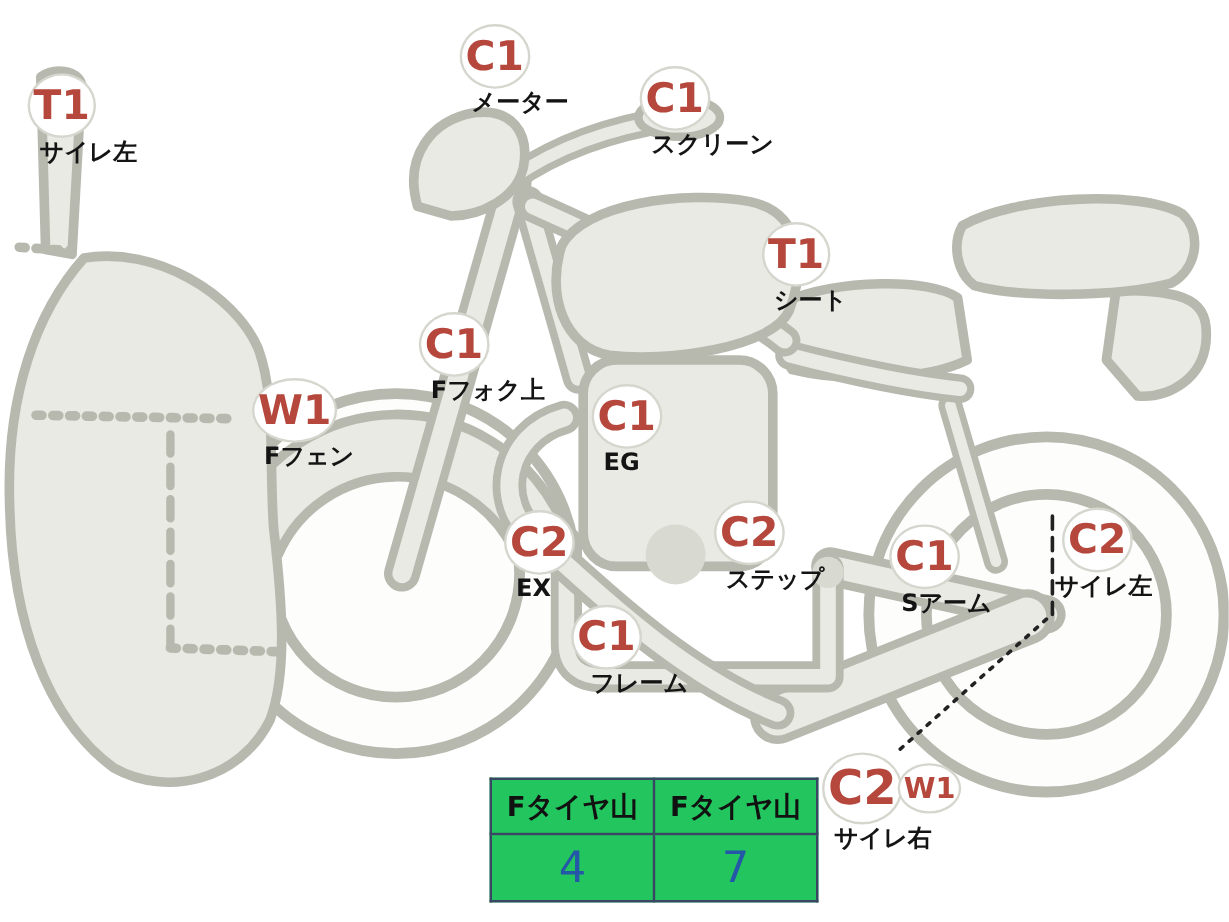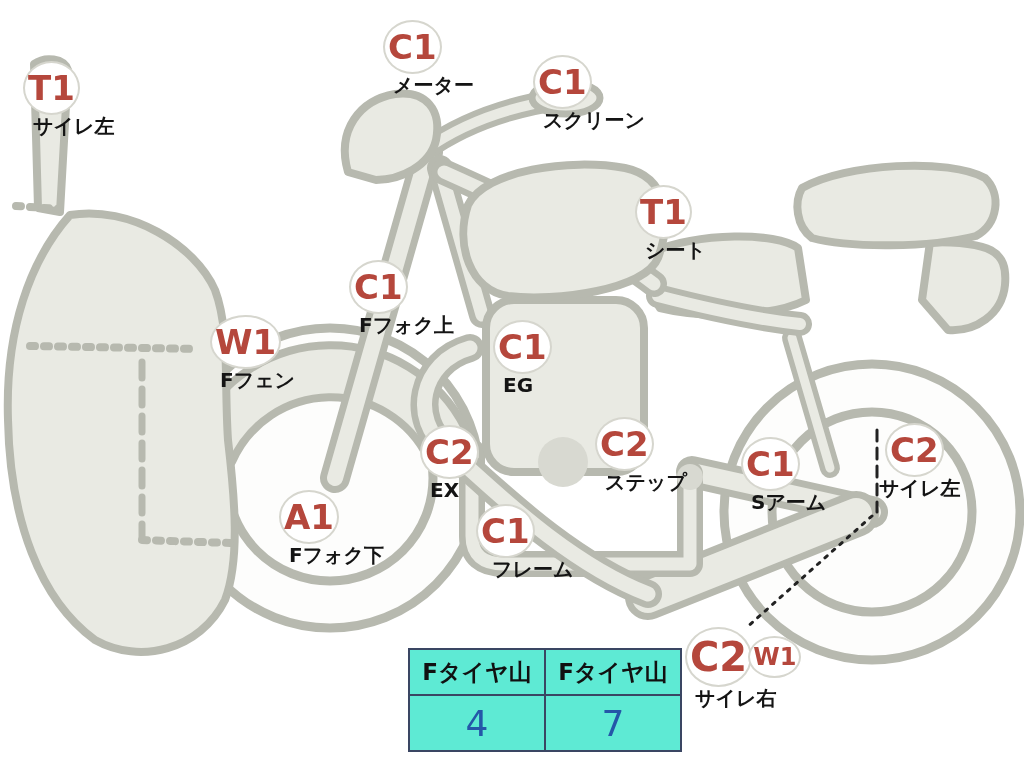--- a/index.html
+++ b/index.html
@@ -19,21 +19,21 @@
   }
   .code.big{min-width:60px;height:60px;font-size:40px;}
   .code.small{min-width:42px;height:42px;font-size:24px;margin-left:-4px;}
   .mlabel{
     font-size:20px;font-weight:700;color:#141414;white-space:nowrap;
     margin-left:10px;margin-top:0;line-height:1.15;
   }
 
   .tire-table{
     position:absolute;left:408px;top:648px;z-index:6;
-    border-collapse:collapse;background:#5eead4;
+    border-collapse:collapse;background:#22c55e;
   }
   .tire-table th,.tire-table td{
     border:2px solid #3a4663;width:136px;text-align:center;box-sizing:border-box;
   }
   .tire-table th{height:46px;font-size:23px;font-weight:700;color:#111;}
   .tire-table td{height:56px;font-size:36px;font-weight:400;color:var(--value-color,#2457a8);}
 </style>
 </head>
 <body>
 
@@ -174,26 +174,20 @@
     <span class="mlabel">Sアーム</span>
   </div>
 
   <div class="marker" style="left:885px;top:423px">
     <div class="codes">
         <span class="code">C2</span>
       </div>
     <span class="mlabel" style="margin-left:-6px">サイレ左</span>
   </div>
 
-  <div class="marker" style="left:279px;top:490px">
-    <div class="codes">
-        <span class="code">A1</span>
-      </div>
-    <span class="mlabel">Fフォク下</span>
-  </div>
 
   <div class="marker" style="left:482px;top:504px">
     <div class="codes">
       <span class="code" style="margin-left:-6px">C1</span>
     </div>
     <span class="mlabel" style="margin-left:10px">フレーム</span>
   </div>
 
   <div class="marker" style="left:685px;top:627px">
     <div class="codes">

